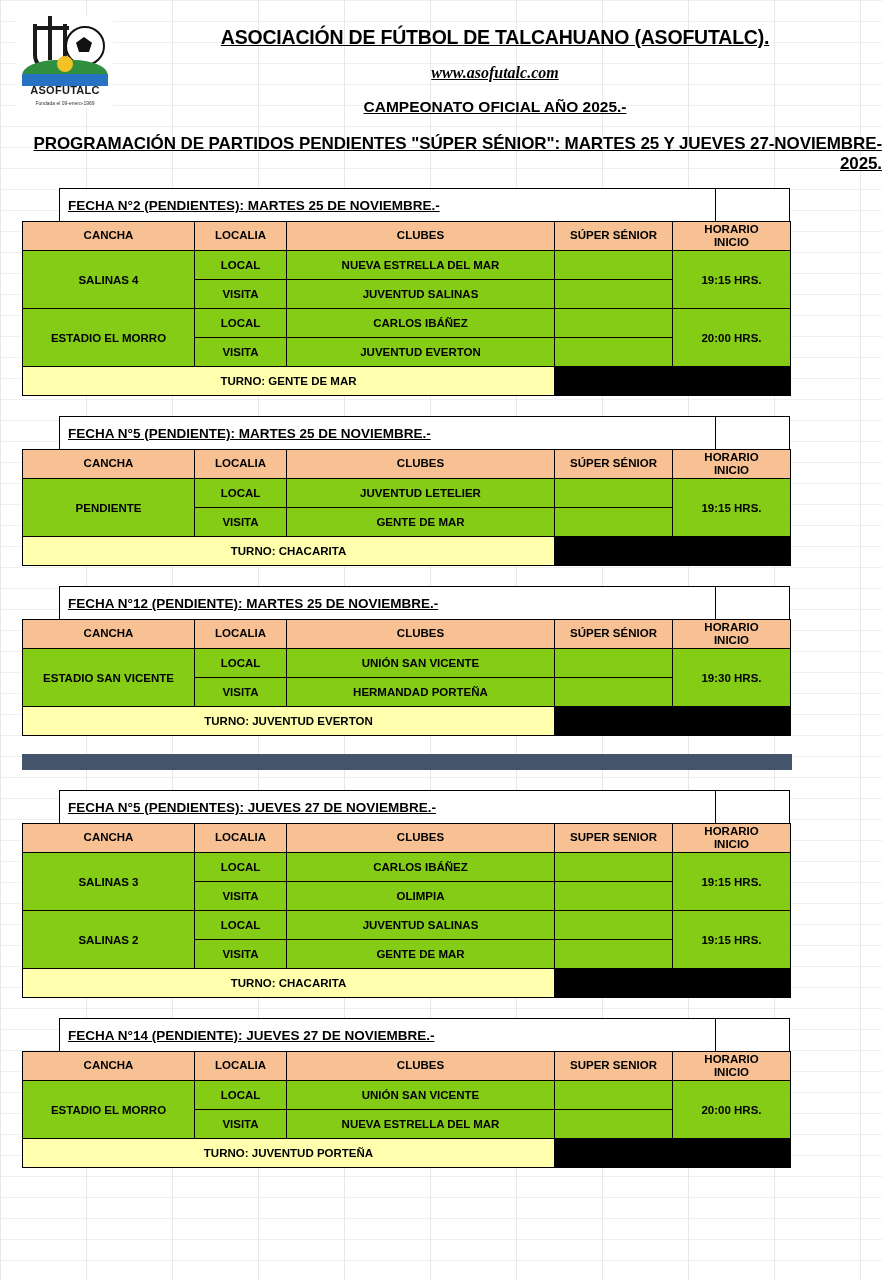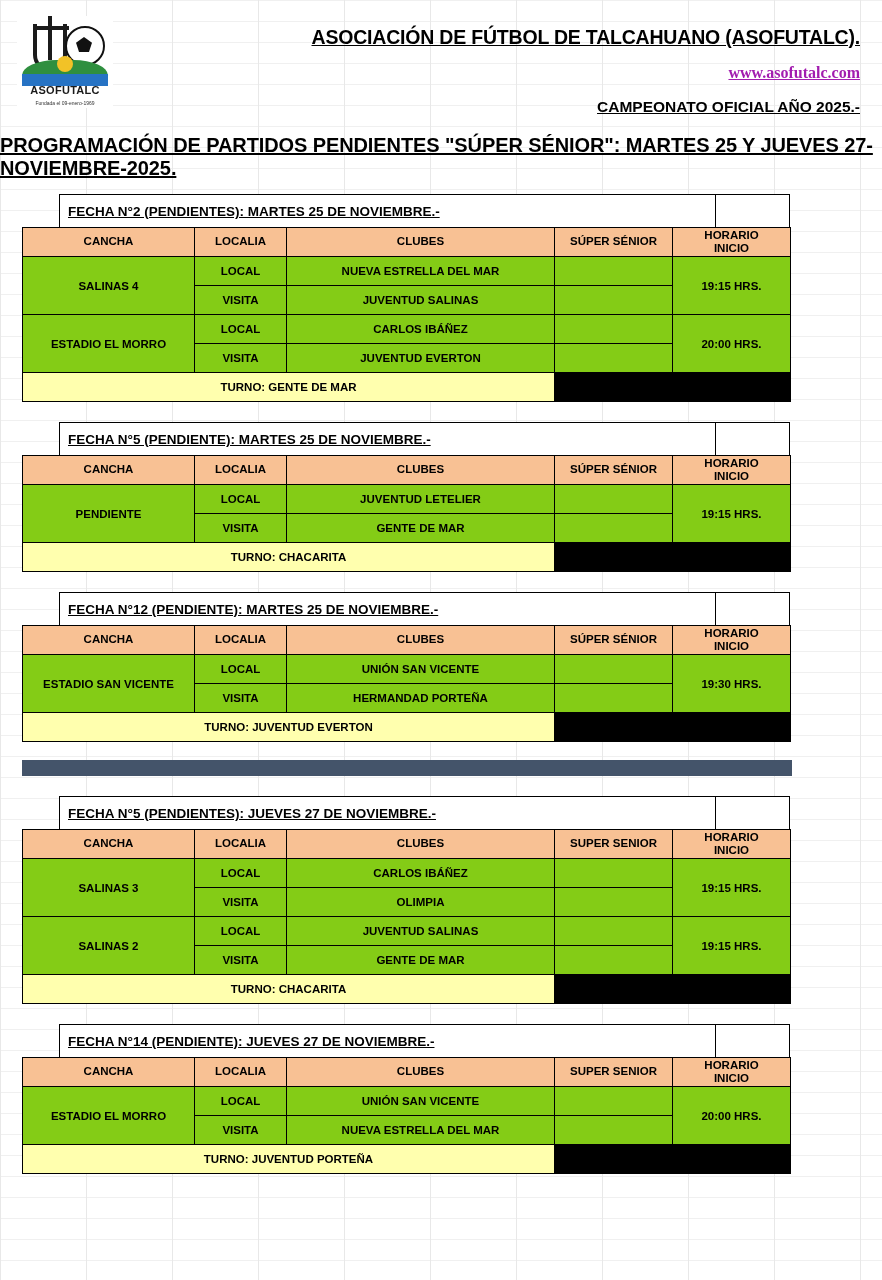--- a/index.html
+++ b/index.html
@@ -126,49 +126,50 @@
   .logo .founded {
     position: absolute;
     left: 0; right: 0; bottom: 2px;
     text-align: center;
     font-size: 5px;
     color: #333;
   }
 
   .titles {
     flex: 1;
-    text-align: right;
+    text-align: center;
     padding-right: 22px;
   }
   .title-main {
     font-size: 19.5px;
     font-weight: bold;
     text-decoration: underline;
     letter-spacing: -0.2px;
     margin-top: 16px;
   }
   .title-url {
     font-family: "Liberation Serif", serif;
+    font-style: italic;
     font-weight: bold;
     font-size: 16px;
-    color: #a21caf;
+    color: #000000;
     text-decoration: underline;
     margin-top: 15px;
   }
   .title-champ {
     font-size: 15.5px;
     font-weight: bold;
     text-decoration: underline;
     margin-top: 16px;
   }
   .title-prog {
-    font-size: 20px;
+    font-size: 17px;
     font-weight: bold;
     text-decoration: underline;
-    text-align: left;
+    text-align: right;
     margin-top: 18px;
     margin-bottom: 14px;
     letter-spacing: -0.1px;
   }
 
   
   .block {
     margin: 0 0 0 22px;
     width: 768px;
   }

